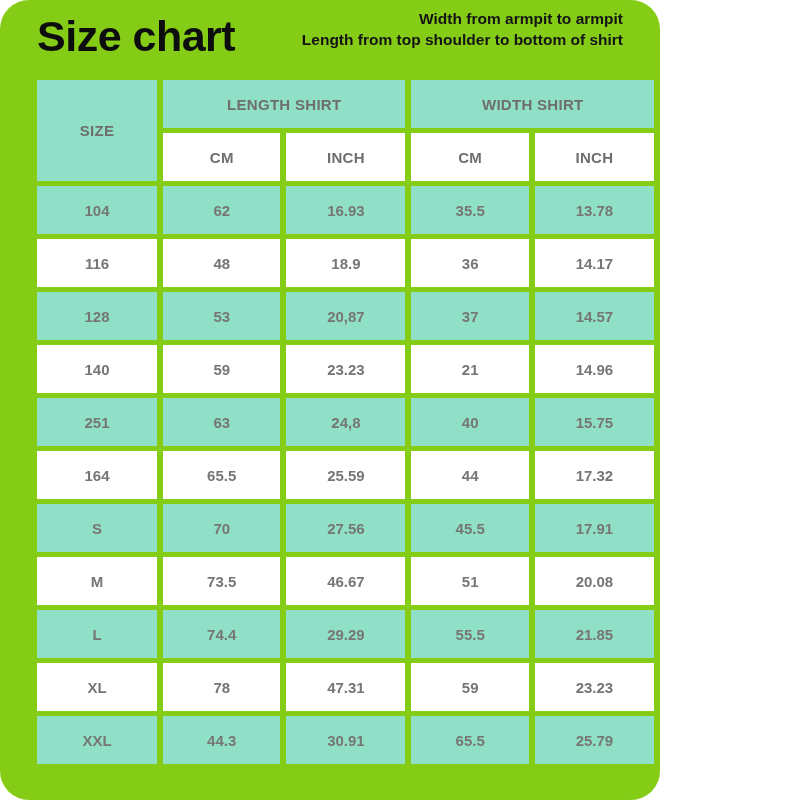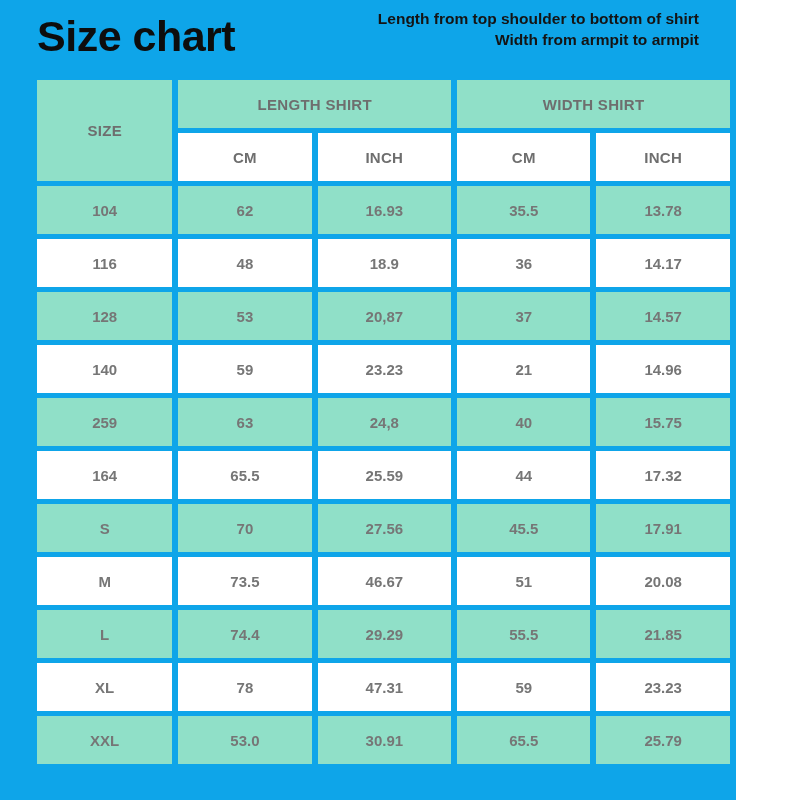--- a/index.html
+++ b/index.html
@@ -6,23 +6,24 @@
     margin: 0;
     padding: 0;
     width: 800px;
     height: 800px;
     background: #ffffff;
     font-family: "Liberation Sans", sans-serif;
     overflow: hidden;
   }
   .page {
     position: relative;
-    width: 736px;
+    width: 660px;
     height: 800px;
-    background: #0ea5e9;
+    background: #84cc16;
+    border-radius: 29px;
   }
   .page-title {
     position: absolute;
     left: 37px;
     top: 12px;
     font-size: 43px;
     font-weight: 800;
     letter-spacing: -0.5px;
     color: #0d0d0d;
   }
@@ -64,22 +65,22 @@
   .col-data  { width: 139px; }
 </style>
 </head>
 <body>
 
 <div class="page">
 
   <div class="page-title">Size chart</div>
 
   <div class="annotation">
+    <div>Width from armpit to armpit</div>
     <div>Length from top shoulder to bottom of shirt</div>
-    <div>Width from armpit to armpit</div>
   </div>
 
   <table class="size-table">
     <colgroup>
       <col class="col-size">
       <col class="col-data">
       <col class="col-data">
       <col class="col-data">
       <col class="col-data">
     </colgroup>
@@ -118,21 +119,21 @@
         <td class="green">14.57</td>
       </tr>
       <tr>
         <td class="white">140</td>
         <td class="white">59</td>
         <td class="white">23.23</td>
         <td class="white">21</td>
         <td class="white">14.96</td>
       </tr>
       <tr>
-        <td class="green">259</td>
+        <td class="green">251</td>
         <td class="green">63</td>
         <td class="green">24,8</td>
         <td class="green">40</td>
         <td class="green">15.75</td>
       </tr>
       <tr>
         <td class="white">164</td>
         <td class="white">65.5</td>
         <td class="white">25.59</td>
         <td class="white">44</td>
@@ -161,21 +162,21 @@
       </tr>
       <tr>
         <td class="white">XL</td>
         <td class="white">78</td>
         <td class="white">47.31</td>
         <td class="white">59</td>
         <td class="white">23.23</td>
       </tr>
       <tr>
         <td class="green">XXL</td>
-        <td class="green">53.0</td>
+        <td class="green">44.3</td>
         <td class="green">30.91</td>
         <td class="green">65.5</td>
         <td class="green">25.79</td>
       </tr>
     </tbody>
   </table>
 
 </div>
 
 </body></html>

